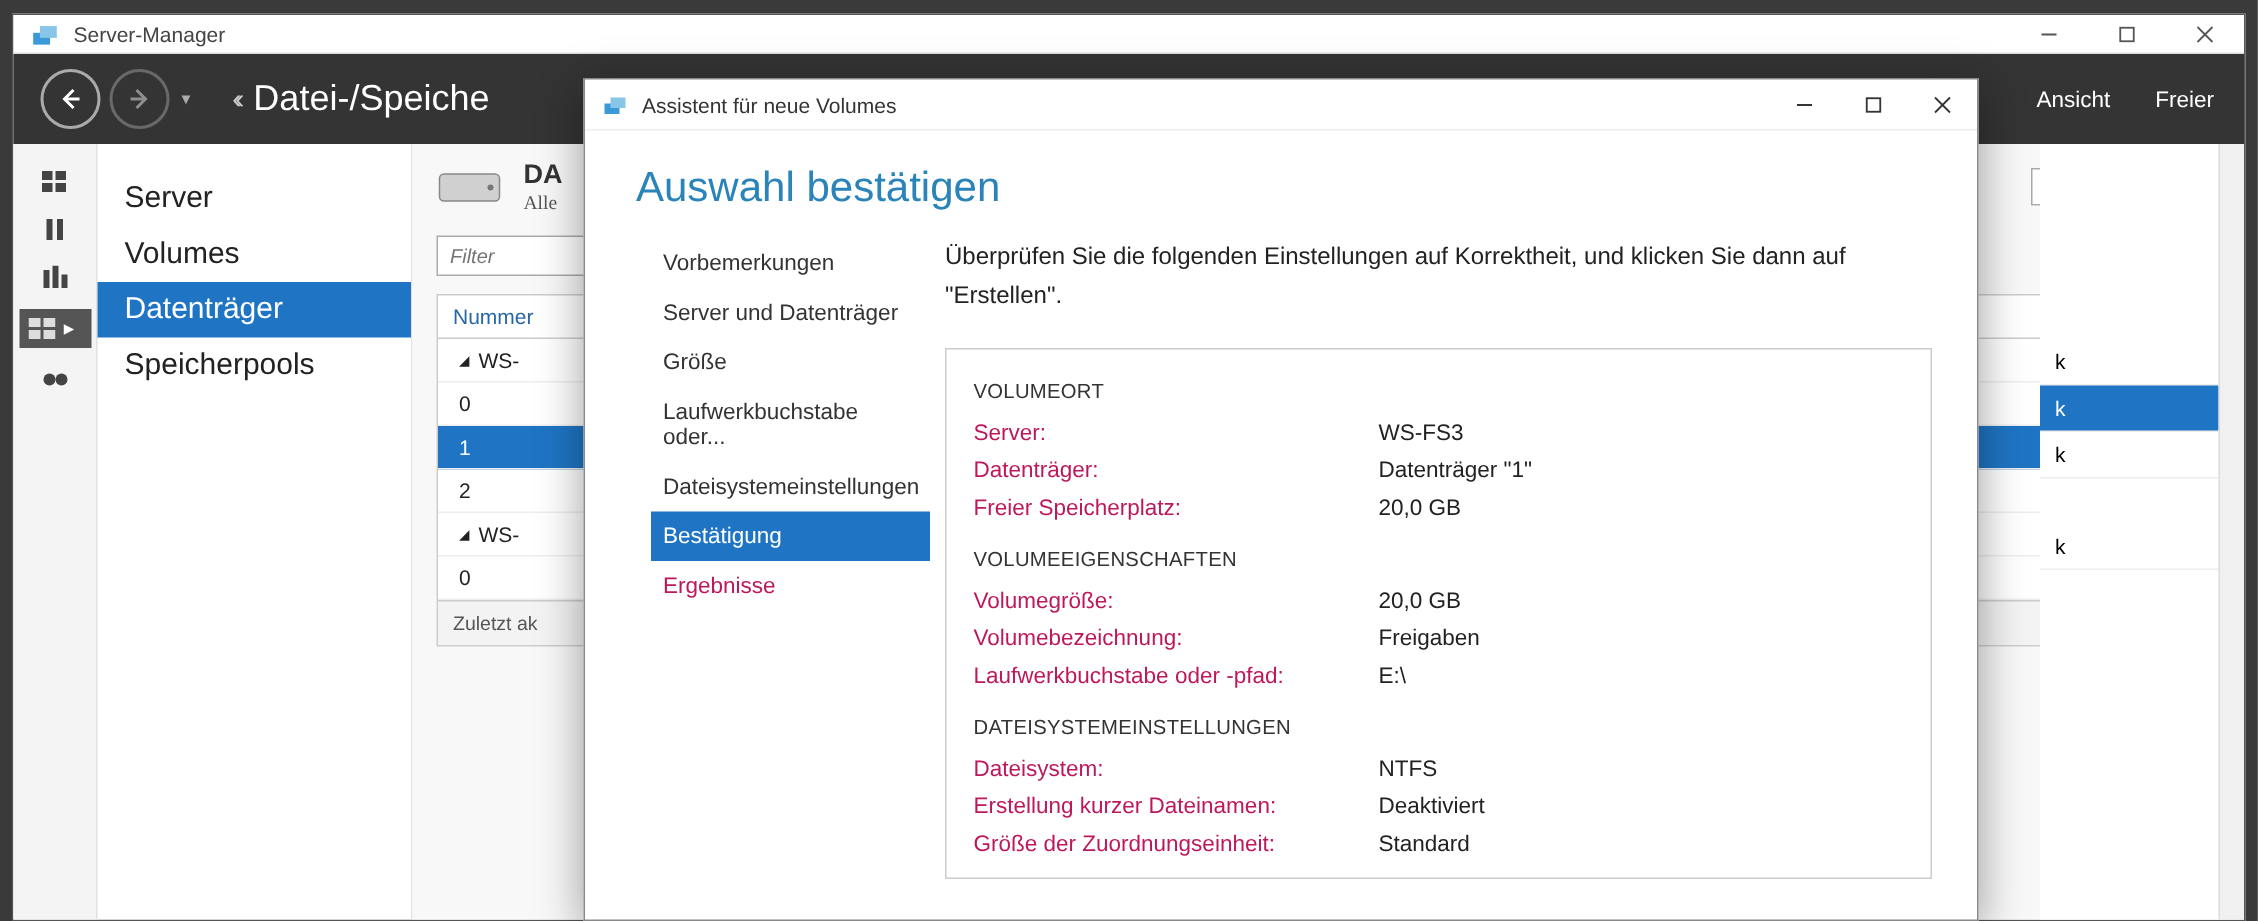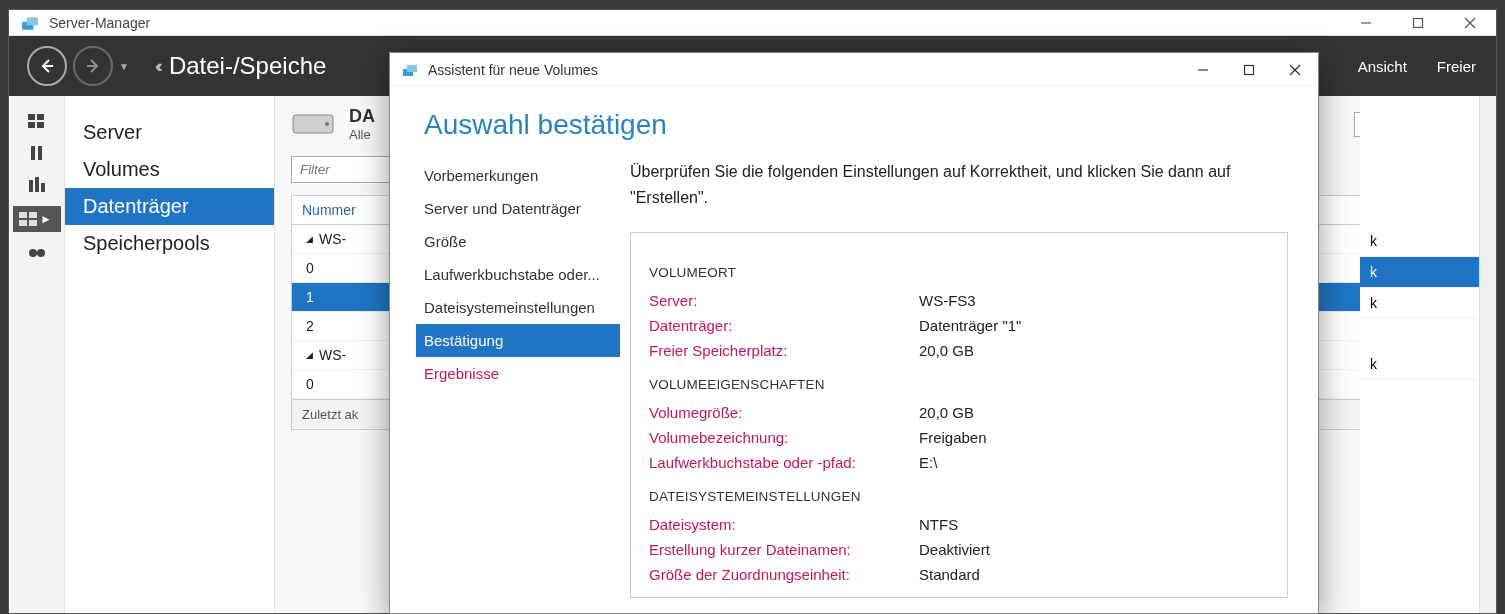--- a/index.html
+++ b/index.html
@@ -25,21 +25,21 @@
   .rail-item { width: 32px; height: 22px; display:flex; align-items:center; justify-content:center; color:#444; }
   .rail-item.active { background:#555; color:#fff; width:48px; height:26px; display:flex; align-items:center; justify-content:flex-start; padding-left:6px; gap:6px;}
   .rail-item.active .tri { font-size:9px;}
   .side-nav { width: 210px; border-right: 1px solid #e3e3e3; padding-top: 18px; }
   .side-nav .nav-item { padding: 7px 18px; font-size: 20px; color: #222; }
   .side-nav .nav-item.selected { background: #1f75c4; color: #fff; }
   .main-panel { flex: 1; background:#f8f8f8; position:relative; }
   .panel-header { display:flex; align-items:center; gap:14px; padding: 10px 16px 6px 16px; }
   .disk-icon { width: 44px; height: 26px; }
   .panel-title-block .ptitle{ font-size:18px; font-weight:600; color:#333; }
-  .panel-title-block .psub{ font-size:13px; color:#555; }
+  .panel-title-block .psub{ font-size:13px; color:#555;font-family:Liberation Serif, serif; }
   .tasks-btn { margin-left:auto; border:1px solid #aaa; background:#fff; padding:4px 10px; display:flex; align-items:center; gap:8px; font-size:13px;}
   .tasks-btn .caret{ font-size:9px;}
   .filter-row { display:flex; gap:10px; padding:8px 16px; align-items:center;}
   .filter-input { flex: 0 0 140px; border:1px solid #aaa; padding:5px 8px; font-style:italic; color:#888; background:#fff; }
   .expand-circle { margin-left:auto; width:26px; height:26px; border:1px solid #999; border-radius:50%; display:flex; align-items:center; justify-content:center; font-size:10px; color:#555; background:#fff;}
   .grid-wrap { margin: 4px 16px 0 16px; border:1px solid #ccc; background:#fff; }
   .grid-head { border-bottom:1px solid #ccc; padding:6px 10px; color:#2866a6; font-size:14px; }
   .grid-row { padding:6px 14px; font-size:14px; border-bottom:1px solid #eee; color:#222; }
   .grid-row.group { font-weight:400; display:flex; align-items:center; gap:6px;}
   .grid-row.group .tri{font-size:9px;}
@@ -49,28 +49,28 @@
   .right-col .lbl { padding:7px 10px; font-size:14px; border-bottom:1px solid #eee; }
   .right-col .lbl.sel{background:#1f75c4; color:#fff;}
 
   
   .wizard { position:absolute; left:389px; top:52px; width:930px; background:#fff; border:1px solid #888; box-shadow:0 8px 30px rgba(0,0,0,0.4); display:flex; flex-direction:column; height:562px; z-index:50;}
   .wizard .wiz-title { height:34px; display:flex; align-items:center; padding:0 0 0 12px; border-bottom:1px solid #eee;}
   .wizard .wiz-title .title { flex:1; font-size:14px; color:#333; }
   .wizard .wiz-title .win-btn { width:46px; height:34px; display:flex; align-items:center; justify-content:center; color:#333; }
   .wizard .wiz-heading { font-size:28px; font-weight:300; color:#2a84ba; padding:22px 34px 18px 34px; }
   .wizard-body { display:flex; flex:1; overflow:hidden;}
-  .wizard-steps { width:230px; padding-left:26px; }
+  .wizard-steps { width:230px; padding-left:44px; }
   .wizard-steps .step { padding:8px 14px 8px 8px; font-size:15px; color:#333; }
   .wizard-steps .step.active { background:#1f75c4; color:#fff; }
   .wizard-steps .step.disabled { color:#be185d; }
   .wizard-content { flex:1; padding: 0 30px 18px 10px; }
   .wizard-content .instruction { font-size:16px; color:#222; margin-bottom:22px; line-height:1.6;}
   .section-title { font-size:13.5px; font-weight:400; color:#333; margin: 14px 0 8px 0; letter-spacing:0.2px;}
-  .section-title.first { margin-top:16px; }
+  .section-title.first { margin-top:4px; }
   .kv { display:flex; font-size:15px; padding:4px 0;}
   .kv .k { width:270px; color:#be185d; }
   .kv .v { color:#222; }
   .content-box { border:1px solid #ccc; padding:16px 18px 10px 18px;}
   svg { display:block; }
 </style>
 </head>
 <body>
 
 <div class="outer">

